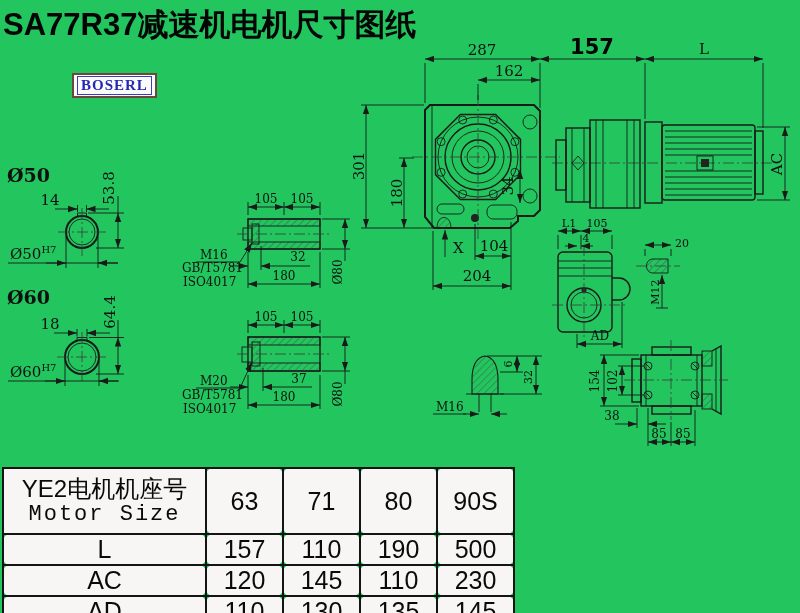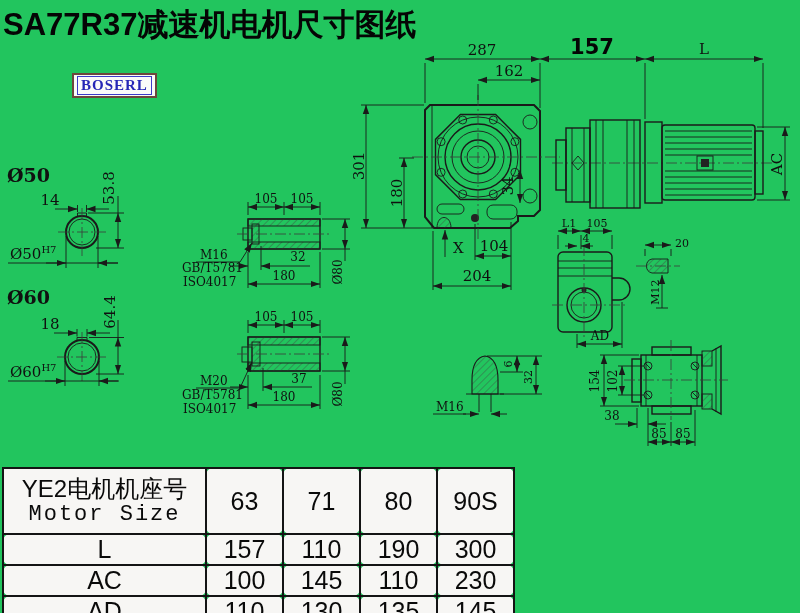--- a/index.html
+++ b/index.html
@@ -392,25 +392,25 @@
       <td>63</td>
       <td>71</td>
       <td>80</td>
       <td>90S</td>
     </tr>
     <tr class="r">
       <td>L</td>
       <td>157</td>
       <td>110</td>
       <td>190</td>
-      <td>300</td>
+      <td>500</td>
     </tr>
     <tr class="r">
       <td>AC</td>
-      <td>100</td>
+      <td>120</td>
       <td>145</td>
       <td>110</td>
       <td>230</td>
     </tr>
     <tr class="r">
       <td>AD</td>
       <td>110</td>
       <td>130</td>
       <td>135</td>
       <td>145</td>

